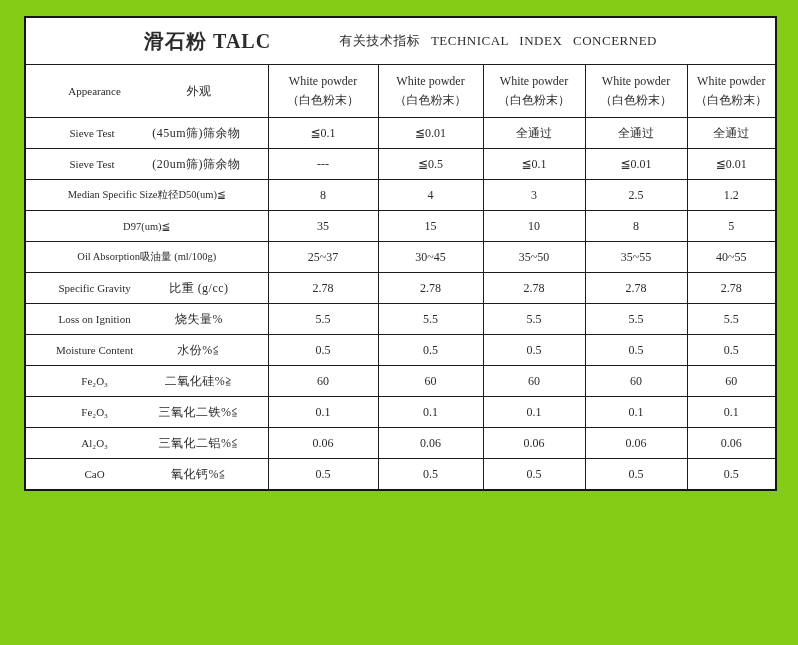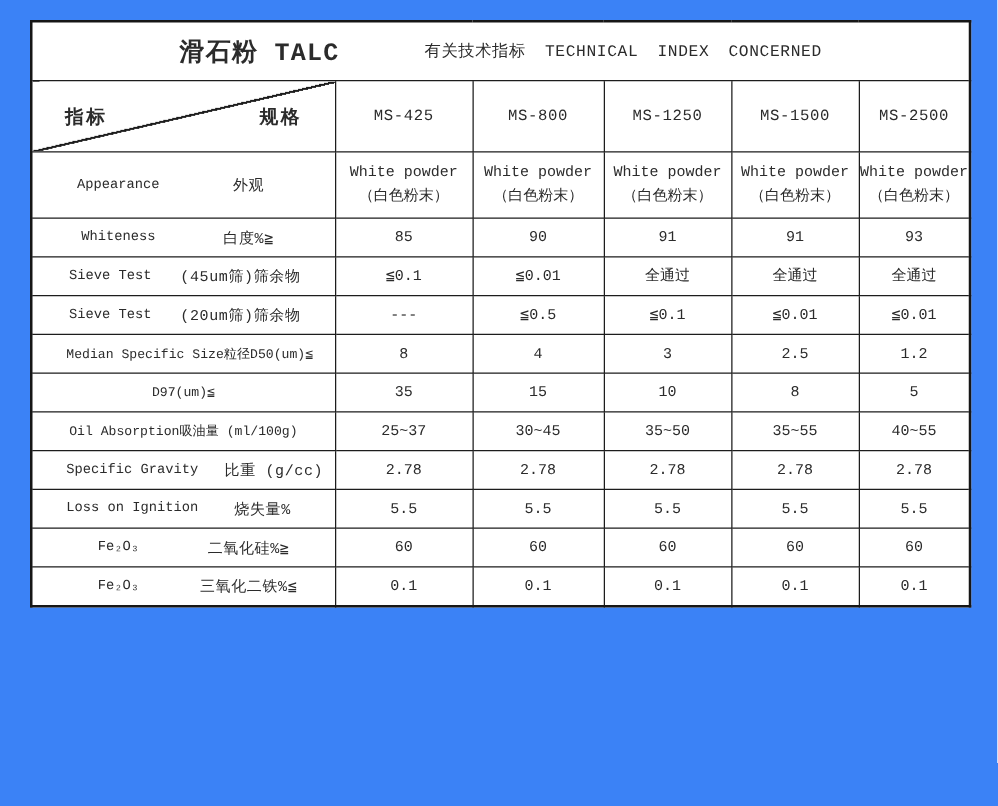--- a/index.html
+++ b/index.html
@@ -4,22 +4,22 @@
 <style>
   html, body {
     margin: 0;
     padding: 0;
     background: #ffffff;
   }
   .page {
     position: relative;
     width: 798px;
     height: 645px;
-    background: #3b82f6;
-    font-family: Liberation Mono, monospace;
+    background: #84cc16;
+    font-family: Liberation Serif, serif;
     color: #2b2b2b;
     overflow: hidden;
   }
   table.spec-table {
     position: absolute;
     left: 24px;
     top: 16px;
     width: 751px;
     border-collapse: collapse;
     table-layout: fixed;
@@ -145,33 +145,20 @@
     </colgroup>
     <tbody>
       <tr>
         <td colspan="6" class="title-cell">
           <div class="title-flex">
             <span class="product-title">滑石粉 TALC</span>
             <span class="title-subtitle">有关技术指标 TECHNICAL INDEX CONCERNED</span>
           </div>
         </td>
       </tr>
-      <tr class="head-row">
-        <td class="diag-cell">
-          <div class="diag-wrap">
-            <span class="diag-label">指标</span>
-            <span class="diag-label">规格</span>
-          </div>
-        </td>
-        <td class="col-head">MS-425</td>
-        <td class="col-head">MS-800</td>
-        <td class="col-head">MS-1250</td>
-        <td class="col-head">MS-1500</td>
-        <td class="col-head">MS-2500</td>
-      </tr>
 
   <tr class="data-row tall">
     <td class="label-cell">
       <div class="lbl">
         <span class="en">Appearance</span>
         <span class="zh">外观</span>
 
       </div>
     </td>
     <td class="value-cell">White powder
@@ -179,34 +166,20 @@
     <td class="value-cell">White powder
 （白色粉末）</td>
     <td class="value-cell">White powder
 （白色粉末）</td>
     <td class="value-cell">White powder
 （白色粉末）</td>
     <td class="value-cell">White powder
 （白色粉末）</td>
   </tr>
 
-  <tr class="data-row">
-    <td class="label-cell">
-      <div class="lbl">
-        <span class="en">Whiteness</span>
-        <span class="zh">白度%≧</span>
-
-      </div>
-    </td>
-    <td class="value-cell">85</td>
-    <td class="value-cell">90</td>
-    <td class="value-cell">91</td>
-    <td class="value-cell">91</td>
-    <td class="value-cell">93</td>
-  </tr>
 
   <tr class="data-row">
     <td class="label-cell">
       <div class="lbl">
         <span class="en">Sieve Test</span>
         <span class="zh">(45um筛)筛余物</span>
 
       </div>
     </td>
     <td class="value-cell">≦0.1</td>
@@ -297,20 +270,34 @@
 
       </div>
     </td>
     <td class="value-cell">5.5</td>
     <td class="value-cell">5.5</td>
     <td class="value-cell">5.5</td>
     <td class="value-cell">5.5</td>
     <td class="value-cell">5.5</td>
   </tr>
 
+  <tr class="data-row">
+    <td class="label-cell">
+      <div class="lbl">
+        <span class="en">Moisture Content</span>
+        <span class="zh">水份%≦</span>
+
+      </div>
+    </td>
+    <td class="value-cell">0.5</td>
+    <td class="value-cell">0.5</td>
+    <td class="value-cell">0.5</td>
+    <td class="value-cell">0.5</td>
+    <td class="value-cell">0.5</td>
+  </tr>
 
   <tr class="data-row">
     <td class="label-cell">
       <div class="lbl">
         <span class="en">Fe₂O₃</span>
         <span class="zh">二氧化硅%≧</span>
 
       </div>
     </td>
     <td class="value-cell">60</td>
@@ -329,16 +316,44 @@
 
       </div>
     </td>
     <td class="value-cell">0.1</td>
     <td class="value-cell">0.1</td>
     <td class="value-cell">0.1</td>
     <td class="value-cell">0.1</td>
     <td class="value-cell">0.1</td>
   </tr>
 
-
+  <tr class="data-row">
+    <td class="label-cell">
+      <div class="lbl">
+        <span class="en">Al₂O₃</span>
+        <span class="zh">三氧化二铝%≦</span>
+
+      </div>
+    </td>
+    <td class="value-cell">0.06</td>
+    <td class="value-cell">0.06</td>
+    <td class="value-cell">0.06</td>
+    <td class="value-cell">0.06</td>
+    <td class="value-cell">0.06</td>
+  </tr>
+
+  <tr class="data-row">
+    <td class="label-cell">
+      <div class="lbl">
+        <span class="en">CaO</span>
+        <span class="zh">氧化钙%≦</span>
+
+      </div>
+    </td>
+    <td class="value-cell">0.5</td>
+    <td class="value-cell">0.5</td>
+    <td class="value-cell">0.5</td>
+    <td class="value-cell">0.5</td>
+    <td class="value-cell">0.5</td>
+  </tr>
 </tbody>
   </table>
 </div>
 
 </body></html>

